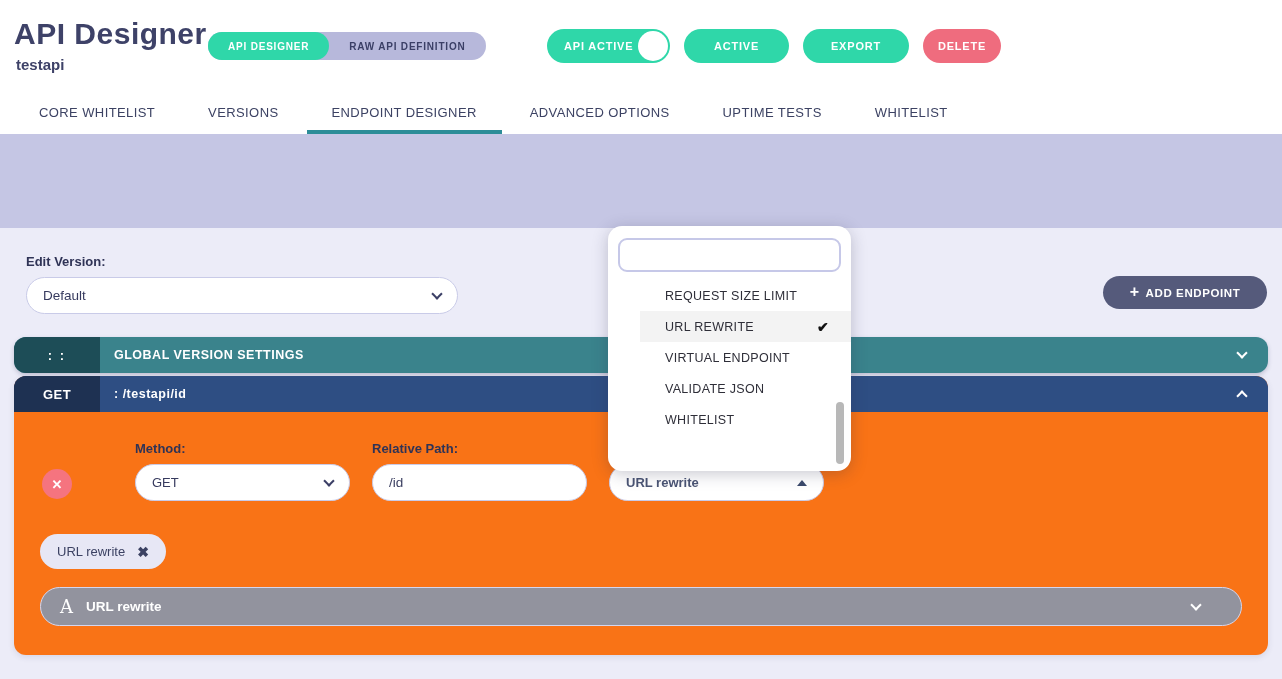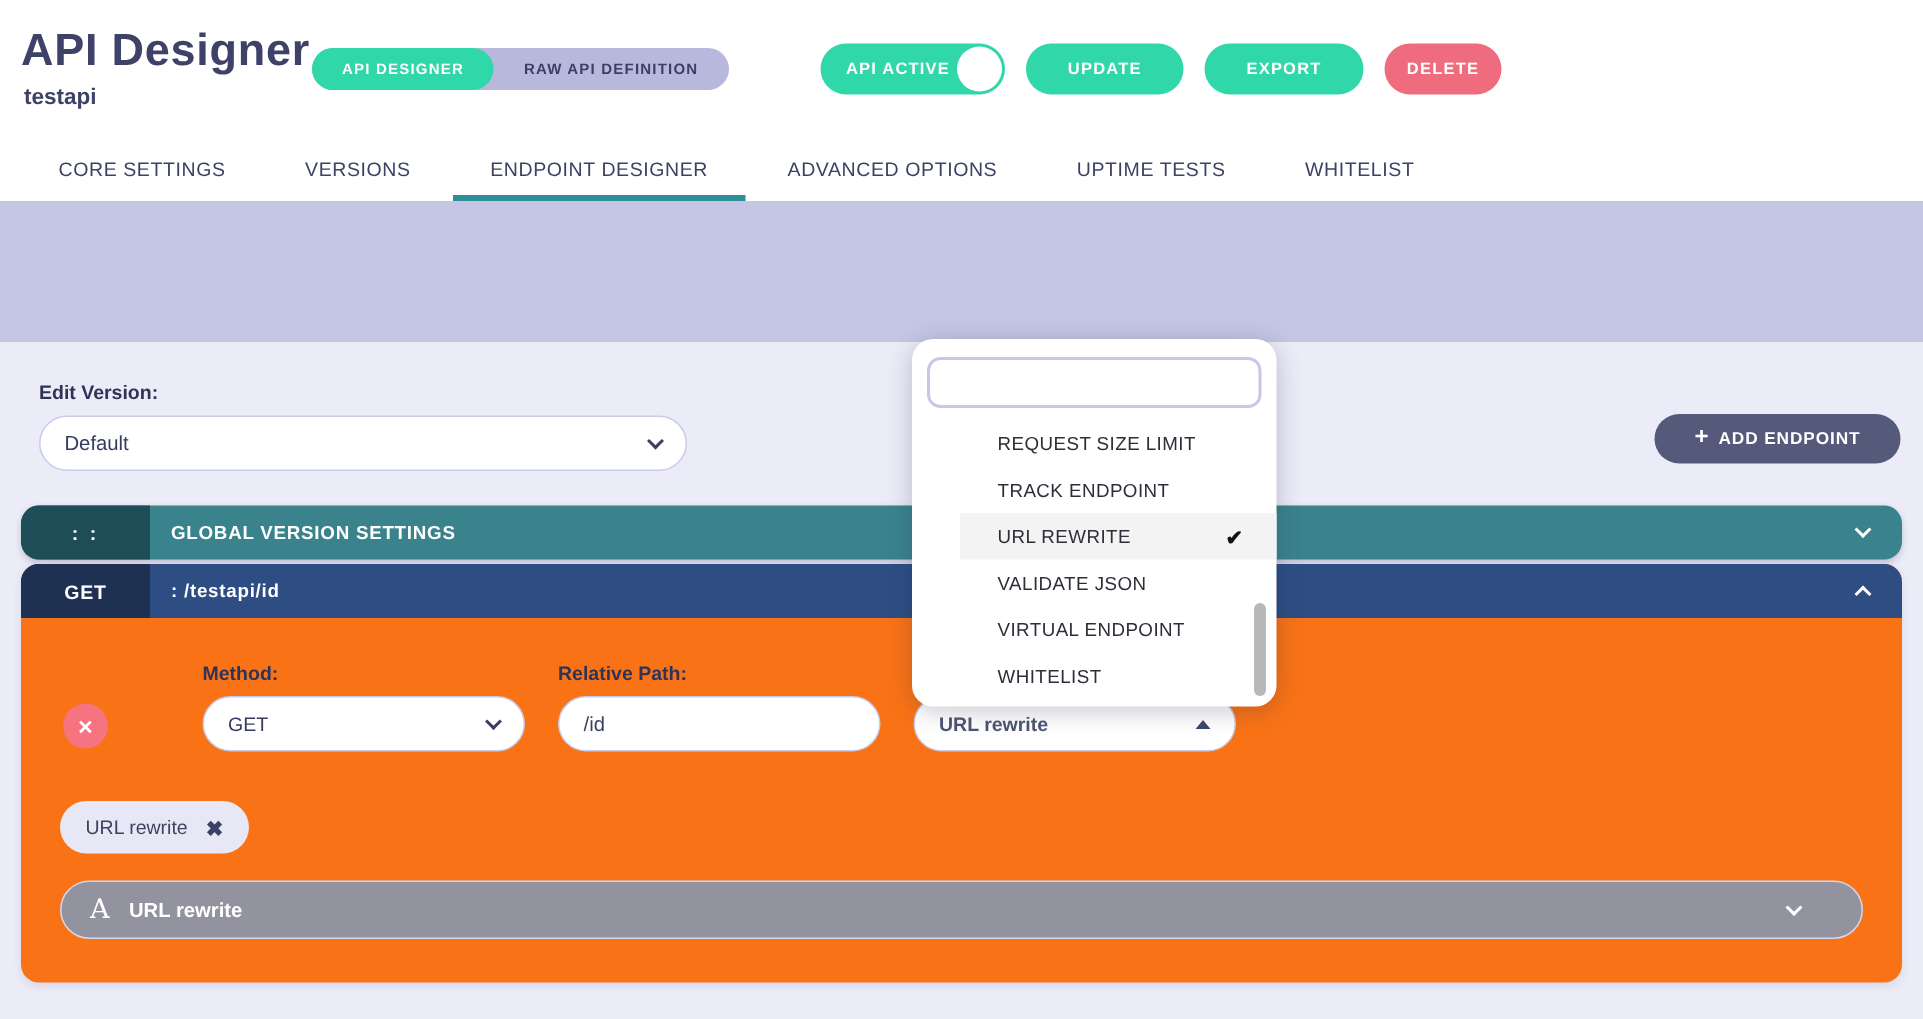--- a/index.html
+++ b/index.html
@@ -106,28 +106,28 @@
     <div class="mode-toggle">
       <div class="mode-seg on">API DESIGNER</div>
       <div class="mode-seg off">RAW API DEFINITION</div>
     </div>
 
     <div class="header-actions">
       <div class="pill-btn btn-teal api-active">
         <span>API ACTIVE</span>
         <span class="knob"></span>
       </div>
-      <button class="pill-btn btn-teal btn-update">UPDATE</button>
+      <button class="pill-btn btn-teal btn-update">ACTIVE</button>
       <button class="pill-btn btn-teal btn-export">EXPORT</button>
       <button class="pill-btn btn-red">DELETE</button>
     </div>
   </div>
 
   <div class="nav">
-    <div class="tab">CORE SETTINGS</div>
+    <div class="tab">CORE WHITELIST</div>
     <div class="tab">VERSIONS</div>
     <div class="tab active">ENDPOINT DESIGNER</div>
     <div class="tab">ADVANCED OPTIONS</div>
     <div class="tab">UPTIME TESTS</div>
     <div class="tab">WHITELIST</div>
   </div>
 
   <div class="banner">
     <div class="banner-row r1">
       <span class="banner-label">API URL:</span>
@@ -200,37 +200,33 @@
 
   </div>
 
   <div class="dropdown">
     <input class="dd-search" value="" style="">
     <div class="dd-list">
       <div class="dd-item">
         <span>REQUEST SIZE LIMIT</span>
         <span class="dd-check"></span>
       </div>
-      <div class="dd-item">
-        <span>TRACK ENDPOINT</span>
-        <span class="dd-check"></span>
-      </div>
       <div class="dd-item selected">
         <span>URL REWRITE</span>
         <span class="dd-check">✔</span>
       </div>
       <div class="dd-item">
+        <span>VIRTUAL ENDPOINT</span>
+        <span class="dd-check"></span>
+      </div>
+      <div class="dd-item">
         <span>VALIDATE JSON</span>
         <span class="dd-check"></span>
       </div>
       <div class="dd-item">
-        <span>VIRTUAL ENDPOINT</span>
-        <span class="dd-check"></span>
-      </div>
-      <div class="dd-item">
         <span>WHITELIST</span>
         <span class="dd-check"></span>
       </div>
     </div>
     <div class="dd-scrollthumb"></div>
   </div>
 
 </div>
 
 </body></html>

